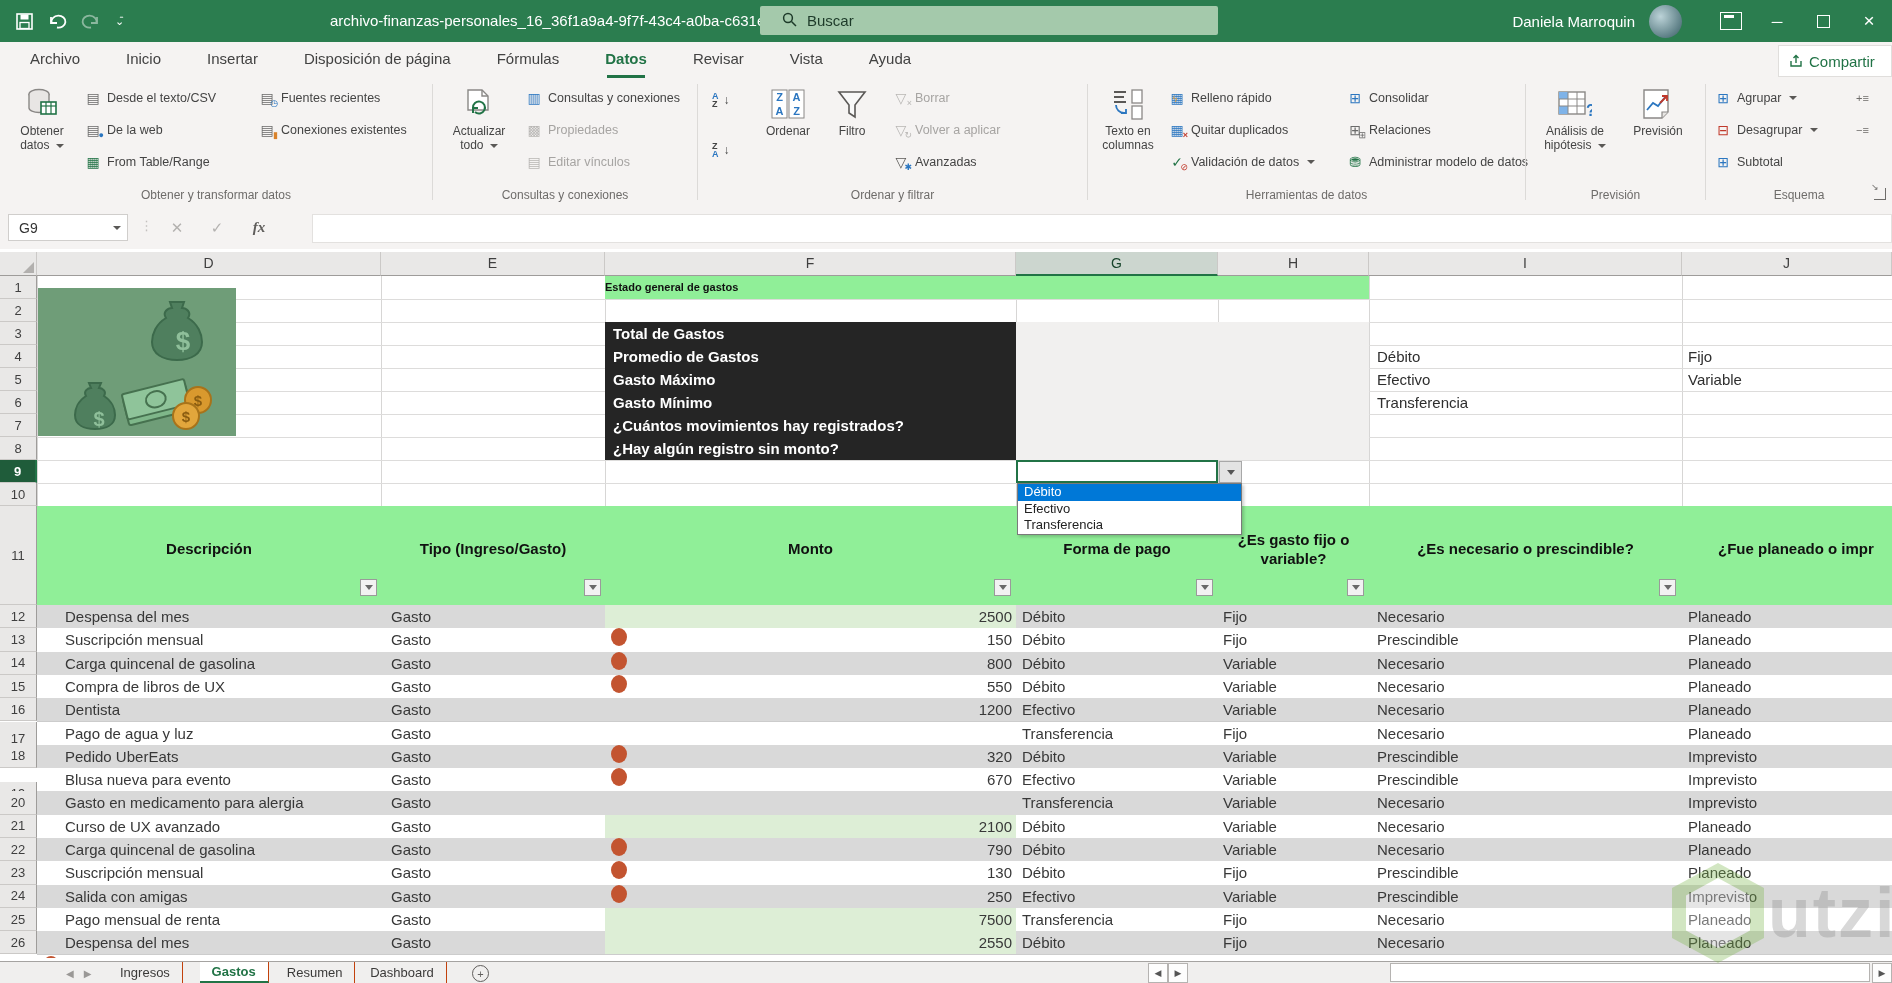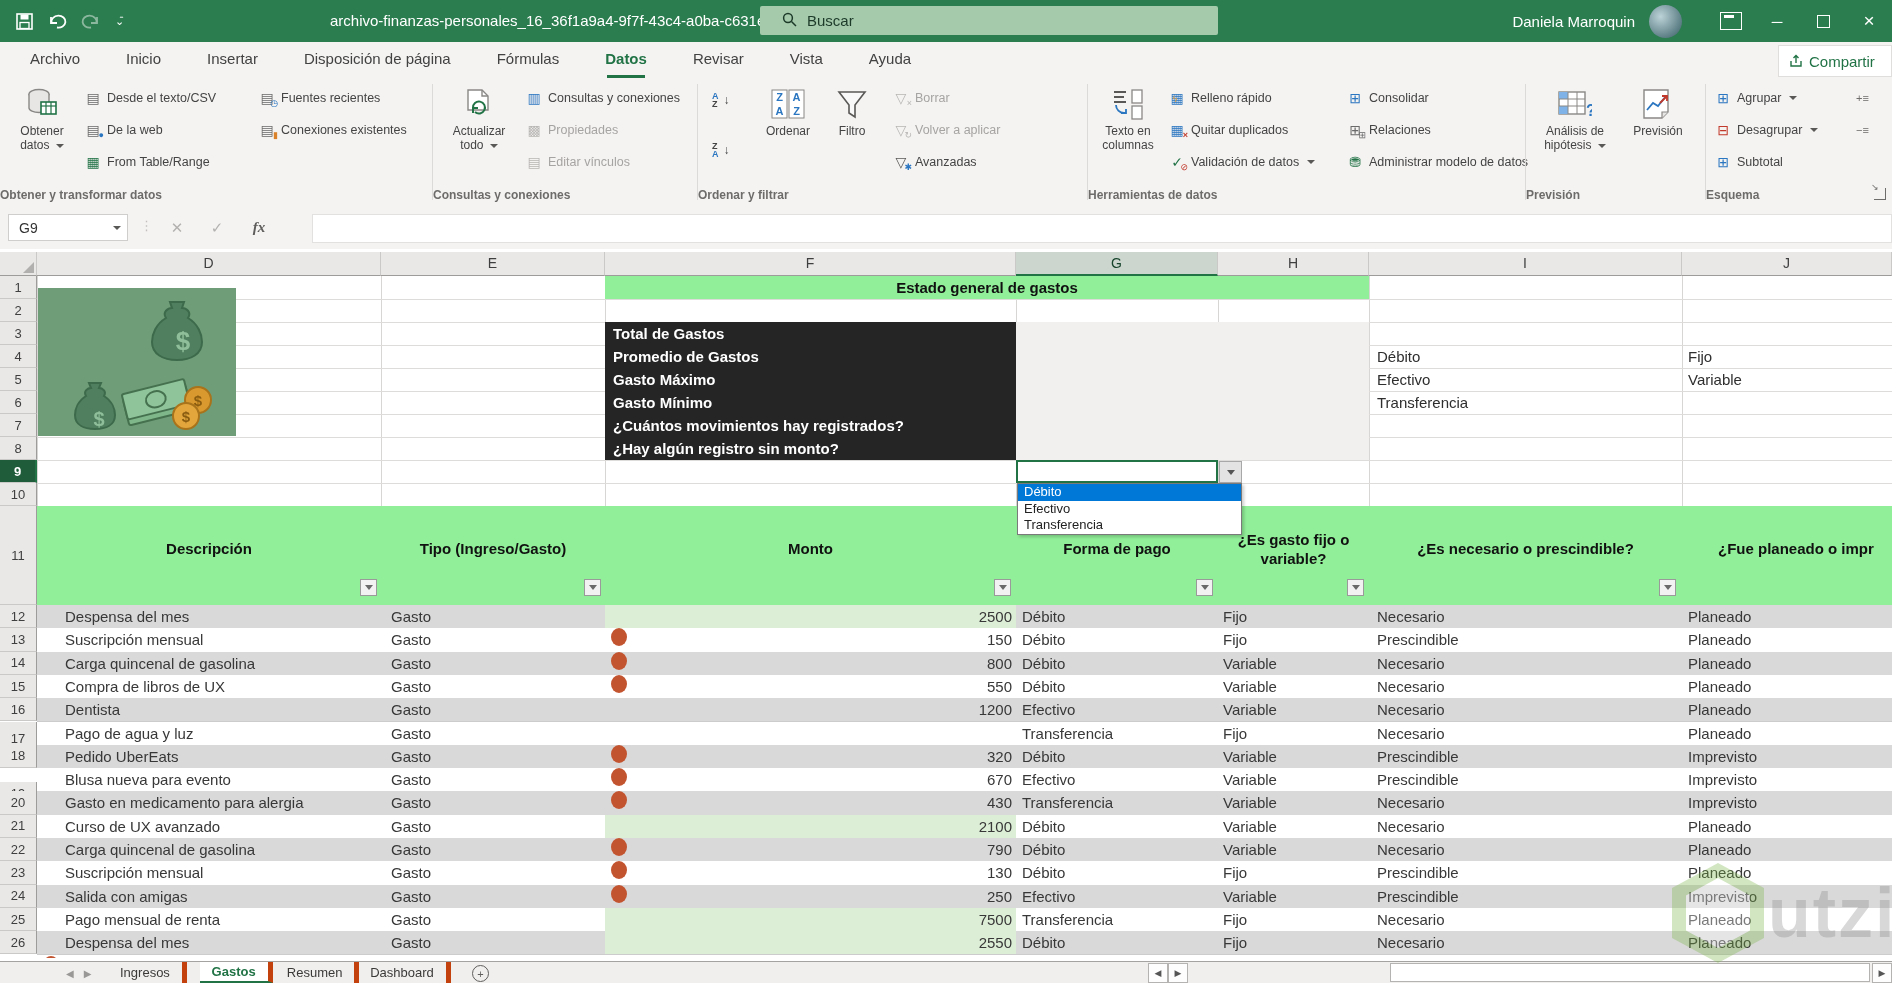--- a/index.html
+++ b/index.html
@@ -24,21 +24,21 @@
   #menurow{position:absolute;left:0;top:42px;width:1892px;height:36px;background:#f5f3f2;border-bottom:6px solid #0ea5e9;}
   .menu-tabs{position:absolute;left:30px;top:0;height:36px;display:flex;gap:46px;align-items:center;font-size:15px;color:#424242;}
   .menu-tab{position:relative;height:36px;line-height:34px;white-space:nowrap;}
   .menu-tab.active{font-weight:bold;color:#217346;}
   .menu-tab.active:after{content:"";position:absolute;left:2px;right:2px;bottom:0;height:3px;background:#217346;}
   #share-btn{position:absolute;right:0;top:3px;height:30px;display:flex;align-items:center;gap:6px;color:#217346;
              font-size:15px;background:#fff;border:1px solid #e0dedc;padding:0 6px 0 10px;width:96px;overflow:hidden;}
   
   #ribbon{position:absolute;left:0;top:78px;width:1892px;height:128px;background:#f5f3f2;border-bottom:1px solid #d8d6d4;}
   .rgroup{position:absolute;top:0;height:128px;}
-  .rgroup .glabel{position:absolute;bottom:4px;left:0;right:0;text-align:left;font-size:12px;color:#6e6c6a;white-space:nowrap;font-weight:bold;}
+  .rgroup .glabel{position:absolute;bottom:4px;left:0;right:0;text-align:center;font-size:12px;color:#6e6c6a;white-space:nowrap;}
   .gsep{position:absolute;top:6px;bottom:6px;width:1px;background:#dcdad8;}
   .rb-big{position:absolute;top:4px;width:76px;text-align:center;cursor:default;}
   .rb-big .bicon{height:38px;display:flex;align-items:flex-end;justify-content:center;}
   .rb-big .blbl{font-size:12px;line-height:14px;color:#444;margin-top:4px;}
   .rb-sm{position:absolute;height:24px;display:flex;align-items:center;gap:5px;font-size:12.5px;color:#444;white-space:nowrap;}
   .rb-sm .ic{width:18px;text-align:center;font-size:14px;position:relative;flex:none;}
   .rb-sm.dis{color:#a6a4a2;}
   .rb-sm.dis .ic{color:#b8b6b4 !important;}
   .ovl{position:absolute;font-size:9px;right:-2px;bottom:-2px;}
   .cdown{display:inline-block;width:0;height:0;border-left:4px solid transparent;border-right:4px solid transparent;border-top:4px solid #5a5856;vertical-align:middle;margin-left:3px;}
@@ -62,22 +62,22 @@
   .ch.sel{background:#ccd6cf;border-bottom:2px solid #217346;color:#17442b;}
   #corner{width:37px;position:relative;}
   #corner:after{content:"";position:absolute;right:2px;bottom:2px;border-left:11px solid transparent;border-bottom:11px solid #b2b0ae;}
   .rh{position:absolute;left:0;width:37px;box-sizing:border-box;background:#e9e8e7;border-bottom:1px solid #cbc9c7;
       border-right:1px solid #9e9c9a;text-align:center;font-size:13px;color:#3f3f3f;display:flex;align-items:center;justify-content:center;}
   .rh.sel{background:#1f5c3a;color:#fff;font-weight:bold;border-right:2px solid #217346;}
   .vline{position:absolute;top:27px;width:1px;background:#d7d6d5;height:682px;z-index:0;}
   .hline{position:absolute;left:37px;width:1855px;height:1px;background:#dddcdb;z-index:0;}
   
   #money-img{left:38px;top:39px;z-index:2;}
-  #title-banner{left:605px;top:27px;width:764px;height:23px;background:#90ef98;z-index:2;text-align:center;
-                font-weight:bold;font-size:15px;line-height:23px;color:#111;}
+  #title-banner{left:605px;top:27px;width:764px;height:23px;background:#90ef98;z-index:2;text-align:left;
+                font-weight:bold;font-size:11px;line-height:23px;color:#111;}
   #summary-box{left:605px;top:73px;width:411px;height:138px;background:#252525;z-index:2;color:#fff;font-weight:bold;font-size:15px;}
   #summary-box div{height:23px;line-height:23px;padding-left:8px;white-space:nowrap;}
   #calc-block{left:1016px;top:73px;width:353px;height:138px;background:#f1f0ef;z-index:1;}
   .lookup{z-index:2;font-size:15px;color:#2e2e2e;height:23px;line-height:23px;}
   
   #hdr-row{left:37px;top:257px;width:1855px;height:99px;background:#90ef98;z-index:2;border-bottom:1px solid #a9a9a9;}
   .hcell{position:absolute;top:0;height:99px;display:flex;align-items:center;justify-content:center;text-align:center;
          font-weight:bold;font-size:15px;line-height:19px;color:#111;padding-bottom:14px;box-sizing:border-box;}
   .fbtn{position:absolute;width:17px;height:17px;background:#f2f2f2;border:1px solid #9a9a9a;box-sizing:border-box;
         display:flex;align-items:center;justify-content:center;z-index:3;}
@@ -92,21 +92,21 @@
   #sel-cell{left:1016px;top:211px;width:202px;height:23px;border:2px solid #217346;background:#fff;box-sizing:border-box;z-index:4;}
   #dd-btn{left:1219px;top:212px;width:23px;height:22px;background:#e3e3e3;border:1px solid #a8a8a8;box-sizing:border-box;
           display:flex;align-items:center;justify-content:center;z-index:4;}
   #dd-btn:after{content:"";width:0;height:0;border-left:4px solid transparent;border-right:4px solid transparent;border-top:5px solid #555;}
   #dd-list{left:1017px;top:234px;width:223px;background:#fff;border:1px solid #7a7a7a;z-index:6;box-shadow:2px 2px 3px rgba(0,0,0,.2);}
   .dd-item{height:16.6px;line-height:16.5px;font-size:13px;color:#222;padding-left:6px;}
   .dd-item.hl{background:#0078d7;color:#fff;}
   
   #tabbar{position:absolute;left:0;top:961px;width:1892px;height:22px;background:#f0efee;border-top:1px solid #a5a3a1;font-size:13px;color:#3b3a39;}
   .tnav{position:absolute;top:0;height:22px;display:flex;align-items:center;color:#9a9896;font-size:10px;gap:10px;}
-  .stab{position:absolute;top:0;height:21px;display:flex;align-items:center;padding:0 12px;border-right:5px solid #c2410c;white-space:nowrap;}
+  .stab{position:absolute;top:0;height:21px;display:flex;align-items:center;padding:0 12px;border-right:1px solid #c2410c;white-space:nowrap;}
   .stab.active{background:#fff;color:#217346;font-weight:bold;border-bottom:2px solid #217346;box-sizing:border-box;}
   #addsheet{position:absolute;top:3px;width:15px;height:15px;border:1px solid #605e5c;border-radius:50%;
             display:flex;align-items:center;justify-content:center;font-size:11px;color:#605e5c;}
   .sbtn{position:absolute;top:1px;width:20px;height:20px;background:#fdfdfd;border:1px solid #b5b3b1;box-sizing:border-box;
         display:flex;align-items:center;justify-content:center;font-size:9px;color:#555;}
   #hs-track{position:absolute;left:1188px;top:0;width:704px;height:22px;background:#f0efee;}
   #hs-thumb{position:absolute;left:1390px;top:1px;width:480px;height:19px;background:#fff;border:1px solid #b5b3b1;box-sizing:border-box;}
   
   #watermark{position:absolute;left:1672px;top:855px;width:240px;height:120px;z-index:8;opacity:.33;pointer-events:none;}
   #wm-hex{position:absolute;left:0;top:8px;width:92px;height:100px;background:#7ab648;
@@ -629,24 +629,20 @@
           <span class="monto-val">670</span>
         </div>
         <span style="left: 985px;">Efectivo</span>
         <span style="left: 1186px;">Variable</span>
         <span style="left: 1340px;">Prescindible</span>
         <span style="left: 1651px;">Imprevisto</span>
       </div>
       <div class="drow" style="top: 542.4px; background: rgb(217, 217, 217);">
         <span style="left: 28px;">Gasto en medicamento para alergia</span>
         <span style="left: 354px;">Gasto</span>
-        <div class="monto-cell" style="background: transparent;">
-          <span class="dot"></span>
-          <span class="monto-val">430</span>
-        </div>
         <span style="left: 985px;">Transferencia</span>
         <span style="left: 1186px;">Variable</span>
         <span style="left: 1340px;">Necesario</span>
         <span style="left: 1651px;">Imprevisto</span>
       </div>
       <div class="drow" style="top: 565.7px; background: rgb(255, 255, 255);">
         <span style="left: 28px;">Curso de UX avanzado</span>
         <span style="left: 354px;">Gasto</span>
         <div class="monto-cell" style="background: rgb(221, 238, 214);">
           <span class="monto-val">2100</span>

